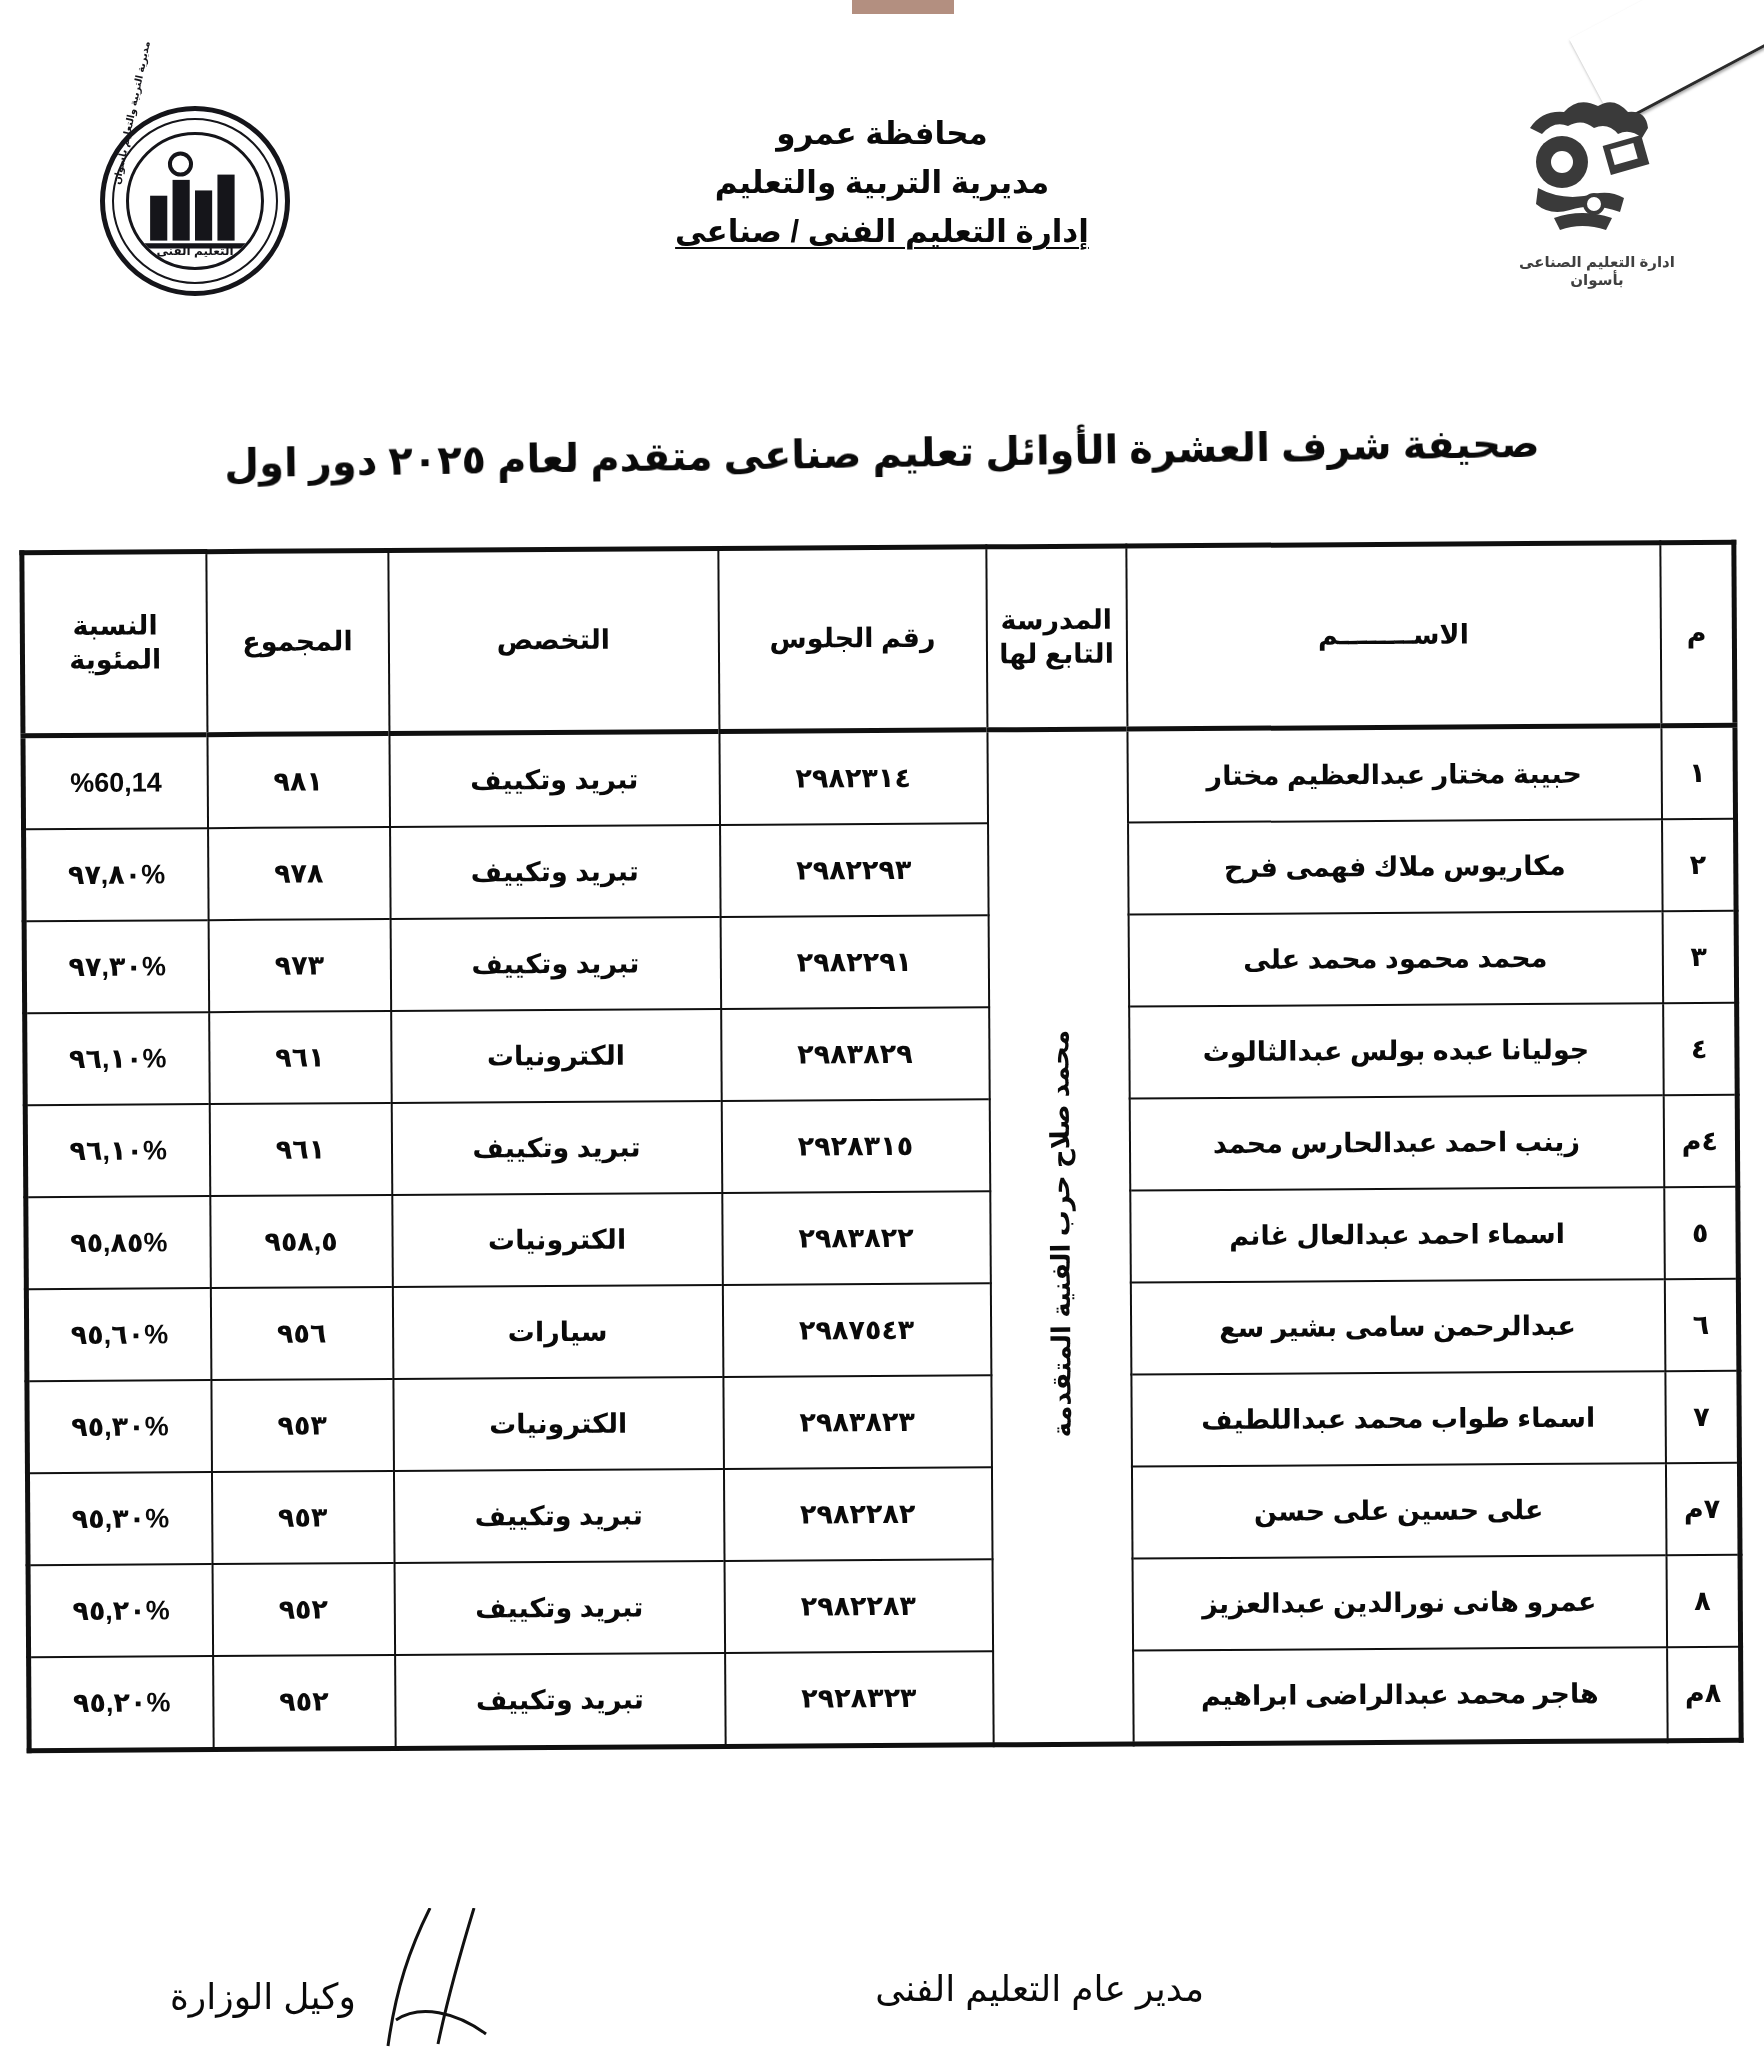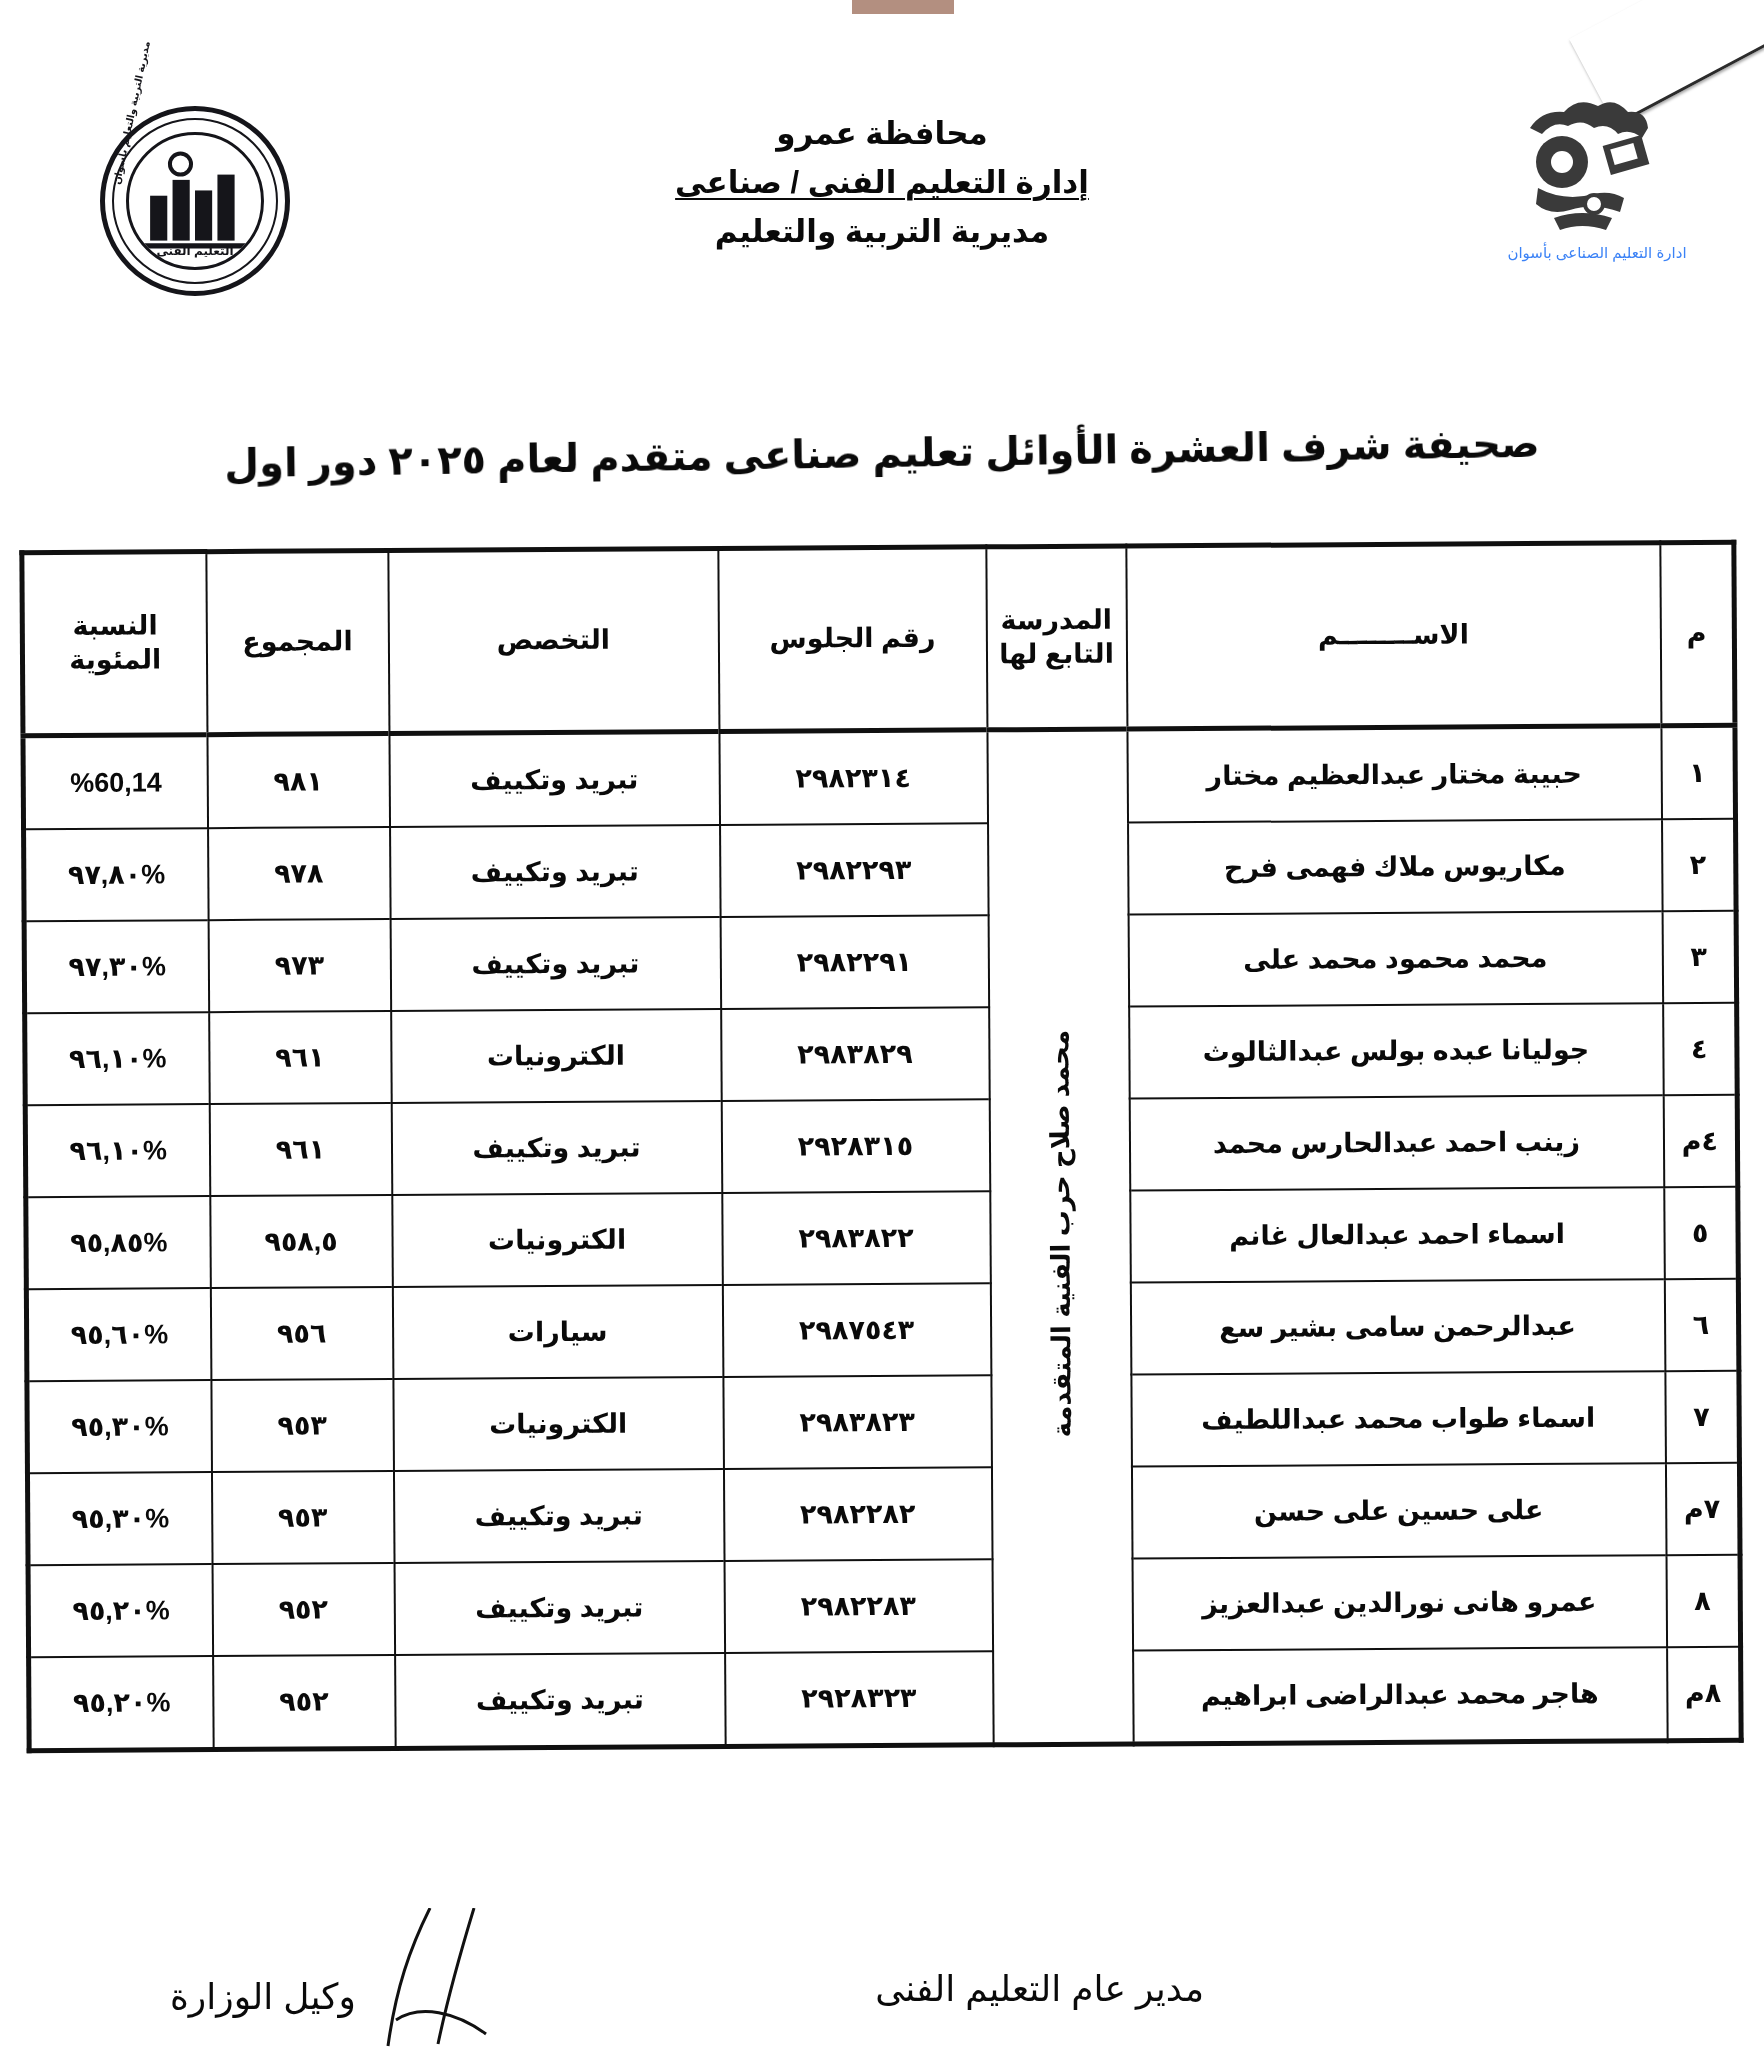--- a/index.html
+++ b/index.html
@@ -73,23 +73,23 @@
     width: 210px; height: 200px;
     text-align: center;
   }
   .logo-left .emblem {
     width: 165px; height: 140px;
     margin: 0 auto;
     position: relative;
   }
   .logo-left .caption {
     font-size: 15px;
-    font-weight: normal;
-    margin-top: 4px;
-    color: #3b82f6;
+    font-weight: bold;
+    margin-top: 13px;
+    color: #404040;
   }
 
   
   .logo-right {
     position: absolute;
     top: 10px; left: 100px;
     width: 190px; height: 190px;
   }
   .seal-outer {
     position: absolute;
@@ -268,22 +268,22 @@
         </svg>
       </div>
       <div class="seal-ring-text">
         <span style="transform:rotate(-78deg) translate(0,-86px)">مديرية التربية والتعليم بأسوان</span>
       </div>
       <div class="seal-core-label">التعليم الفنى</div>
     </div>
 
     <div class="header-center">
       <div class="line">محافظة عمرو</div>
+      <div class="line">مديرية التربية والتعليم</div>
       <div class="line underline">إدارة التعليم الفنى / صناعى</div>
-      <div class="line">مديرية التربية والتعليم</div>
     </div>
 
     <div class="logo-left">
       <div class="emblem">
         <svg viewBox="0 0 170 145" width="170" height="145">
           <g fill="#3a3a3a">
             <path d="M20 28 q12 -18 34 -16 q14 -16 34 -6 q16 -10 30 6 q18 -2 20 16 l-6 10 q-12 -10 -24 -4 q-10 -12 -24 -6 q-12 -10 -26 -2 q-14 -6 -26 8 z"></path>
             <circle cx="52" cy="62" r="26"></circle>
             <circle cx="52" cy="62" r="11" fill="#ffffff"></circle>
             <rect x="96" y="40" width="40" height="30" transform="rotate(-16 116 55)"></rect>

